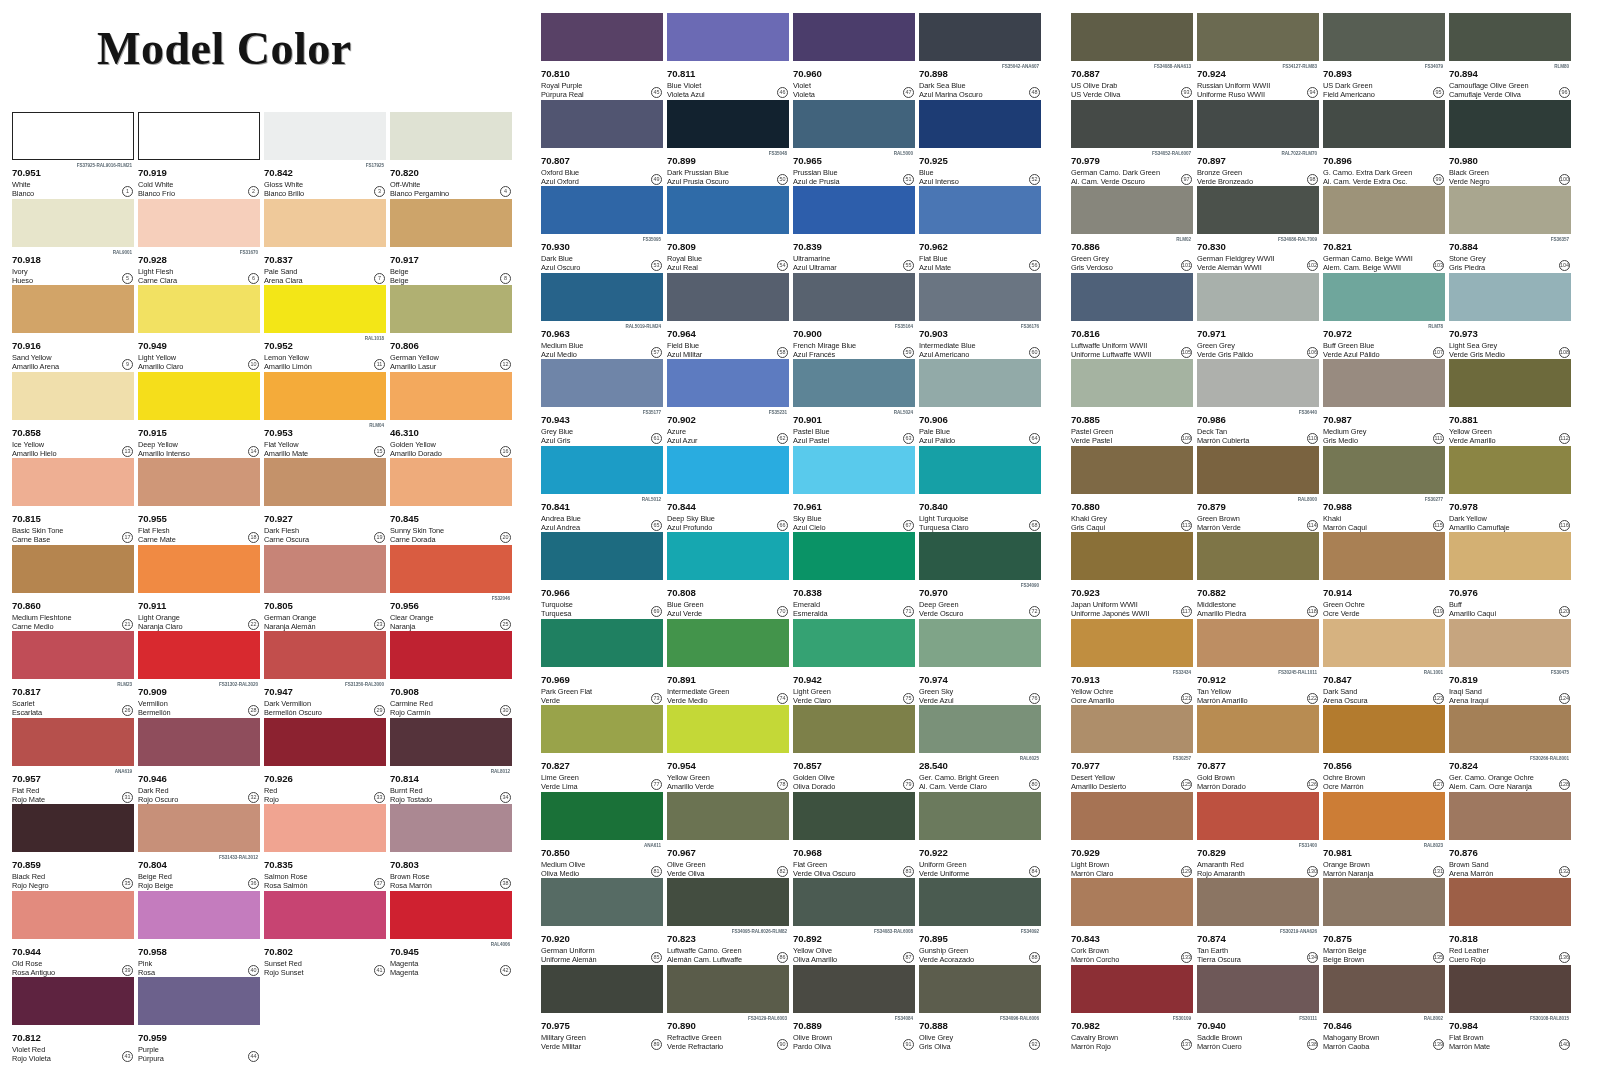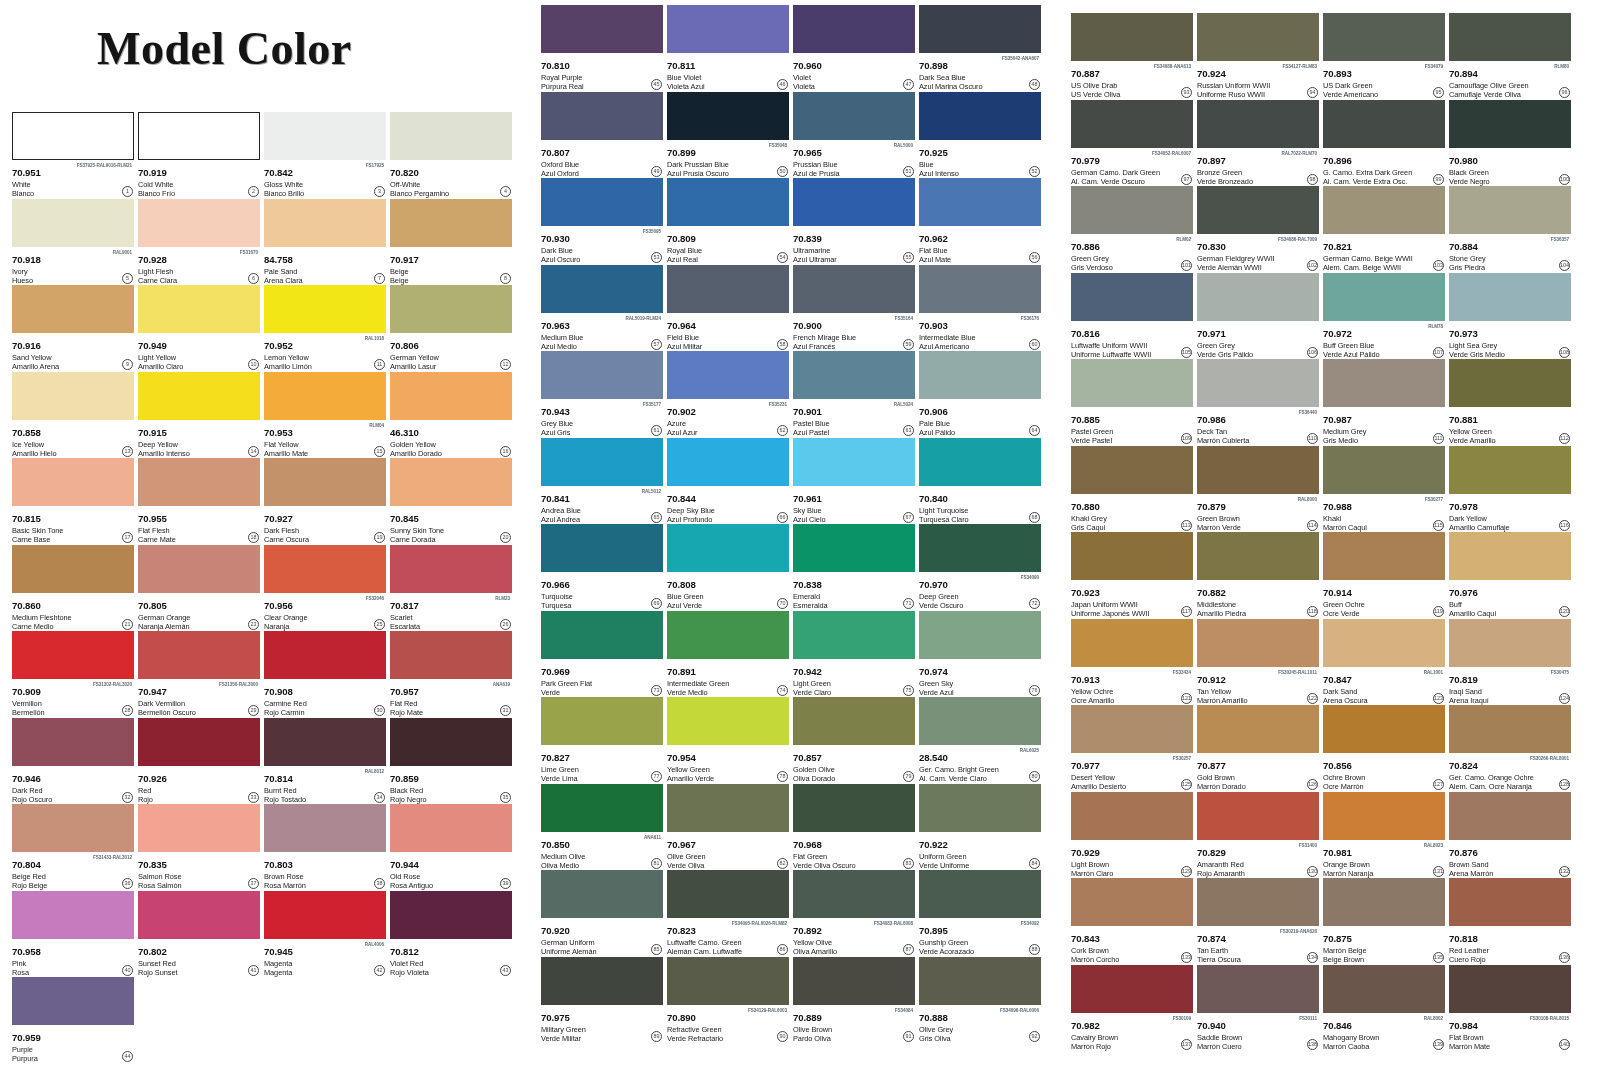--- a/index.html
+++ b/index.html
@@ -28,21 +28,21 @@
     text-shadow: 1px 1px 0 rgba(0,0,0,0.35);
     white-space: nowrap;
   }
   
   .column {
     position: absolute;
     top: 0;
     width: 492px;
   }
   #col-0 { left: 12px;   top: 112px; }
-  #col-1 { left: 541px;  top: 5px; }
+  #col-1 { left: 541px;  top: 13px; }
   #col-2 { left: 1071px; top: 13px; }
 
   .grid {
     display: grid;
     grid-template-columns: repeat(4, 122px);
     column-gap: 4px;
     row-gap: 0px;
   }
   .cell {
     width: 122px;
@@ -164,21 +164,21 @@
             <div><span class="code">70.928</span></div>
             <div class="ref">FS31670</div>
             <div class="nameEn">Light Flesh</div>
             <div class="nameEs">Carne Clara</div>
             <div class="badge">6</div>
           </div>
         </div>
         <div class="cell">
           <div class="swatch" style="background: rgb(239, 201, 154);"></div>
           <div class="meta">
-            <div><span class="code">84.758</span></div>
+            <div><span class="code">70.837</span></div>
             <div class="nameEn">Pale Sand</div>
             <div class="nameEs">Arena Clara</div>
             <div class="badge">7</div>
           </div>
         </div>
         <div class="cell">
           <div class="swatch" style="background: rgb(205, 164, 106);"></div>
           <div class="meta">
             <div><span class="code">70.917</span></div>
             <div class="nameEn">Beige</div>
@@ -299,20 +299,29 @@
         <div class="cell">
           <div class="swatch" style="background: rgb(181, 133, 79);"></div>
           <div class="meta">
             <div><span class="code">70.860</span></div>
             <div class="nameEn">Medium Fleshtone</div>
             <div class="nameEs">Carne Medio</div>
             <div class="badge">21</div>
           </div>
         </div>
         <div class="cell">
+          <div class="swatch" style="background: rgb(240, 138, 67);"></div>
+          <div class="meta">
+            <div><span class="code">70.911</span></div>
+            <div class="nameEn">Light Orange</div>
+            <div class="nameEs">Naranja Claro</div>
+            <div class="badge">22</div>
+          </div>
+        </div>
+        <div class="cell">
           <div class="swatch" style="background: rgb(199, 132, 119);"></div>
           <div class="meta">
             <div><span class="code">70.805</span></div>
             <div class="nameEn">German Orange</div>
             <div class="nameEs">Naranja Alemán</div>
             <div class="badge">23</div>
           </div>
         </div>
         <div class="cell">
           <div class="swatch" style="background: rgb(217, 92, 65);"></div>
@@ -972,21 +981,21 @@
             <div class="nameEs">Uniforme Ruso WWII</div>
             <div class="badge">94</div>
           </div>
         </div>
         <div class="cell">
           <div class="swatch" style="background: rgb(87, 94, 83);"></div>
           <div class="meta">
             <div><span class="code">70.893</span></div>
             <div class="ref">FS34079</div>
             <div class="nameEn">US Dark Green</div>
-            <div class="nameEs">Verde Americano</div>
+            <div class="nameEs">Field Americano</div>
             <div class="badge">95</div>
           </div>
         </div>
         <div class="cell">
           <div class="swatch" style="background: rgb(75, 84, 71);"></div>
           <div class="meta">
             <div><span class="code">70.894</span></div>
             <div class="ref">RLM80</div>
             <div class="nameEn">Camouflage Olive Green</div>
             <div class="nameEs">Camuflaje Verde Oliva</div>

